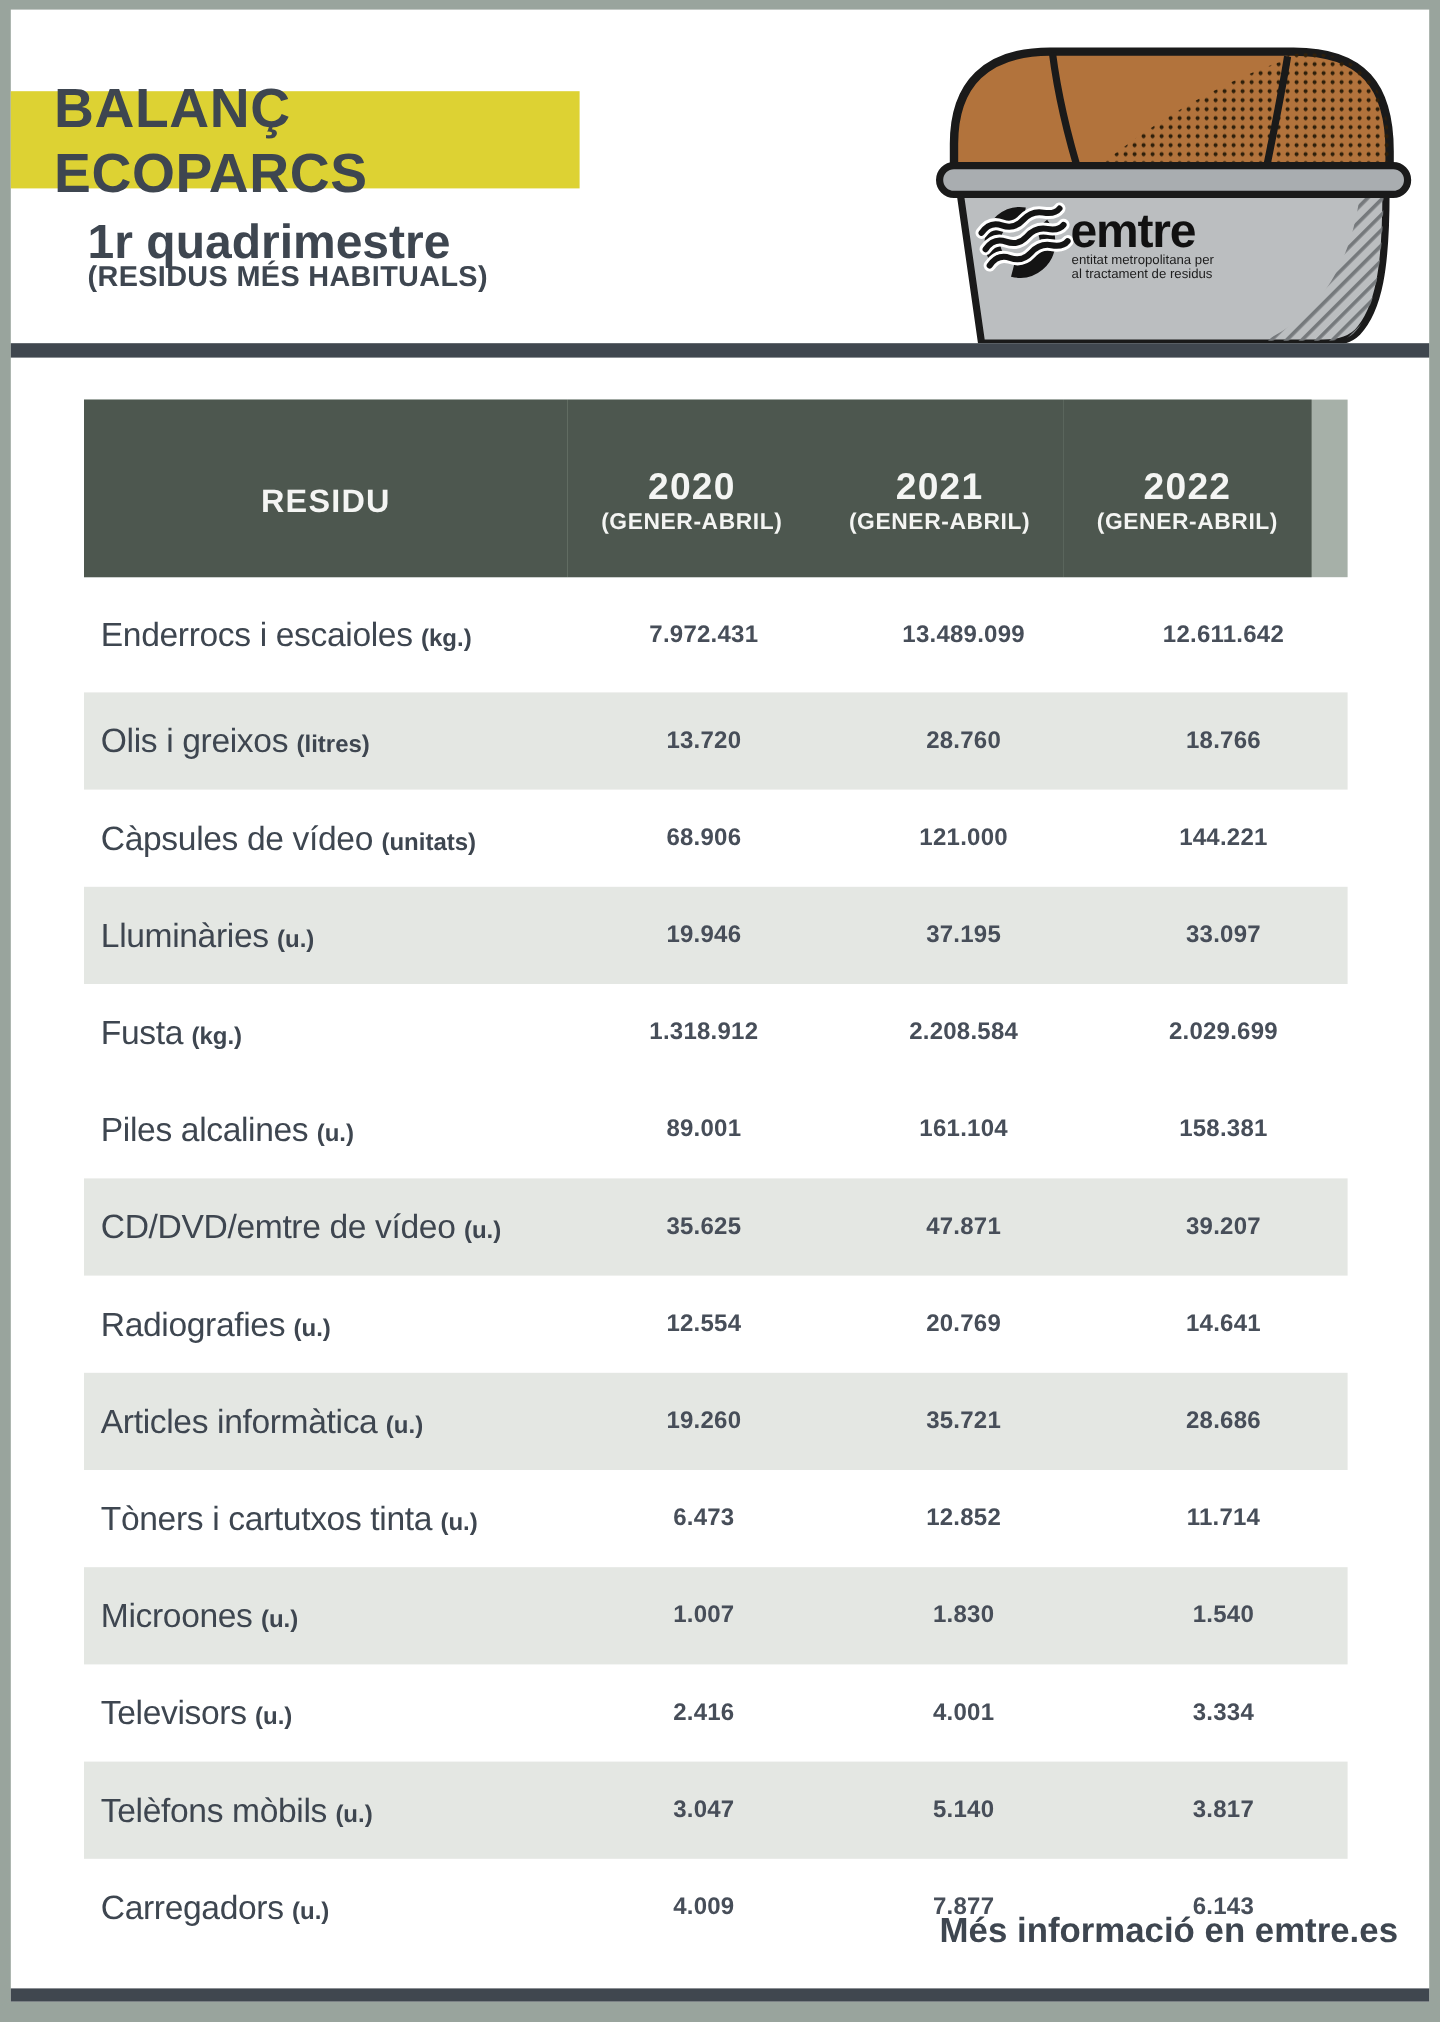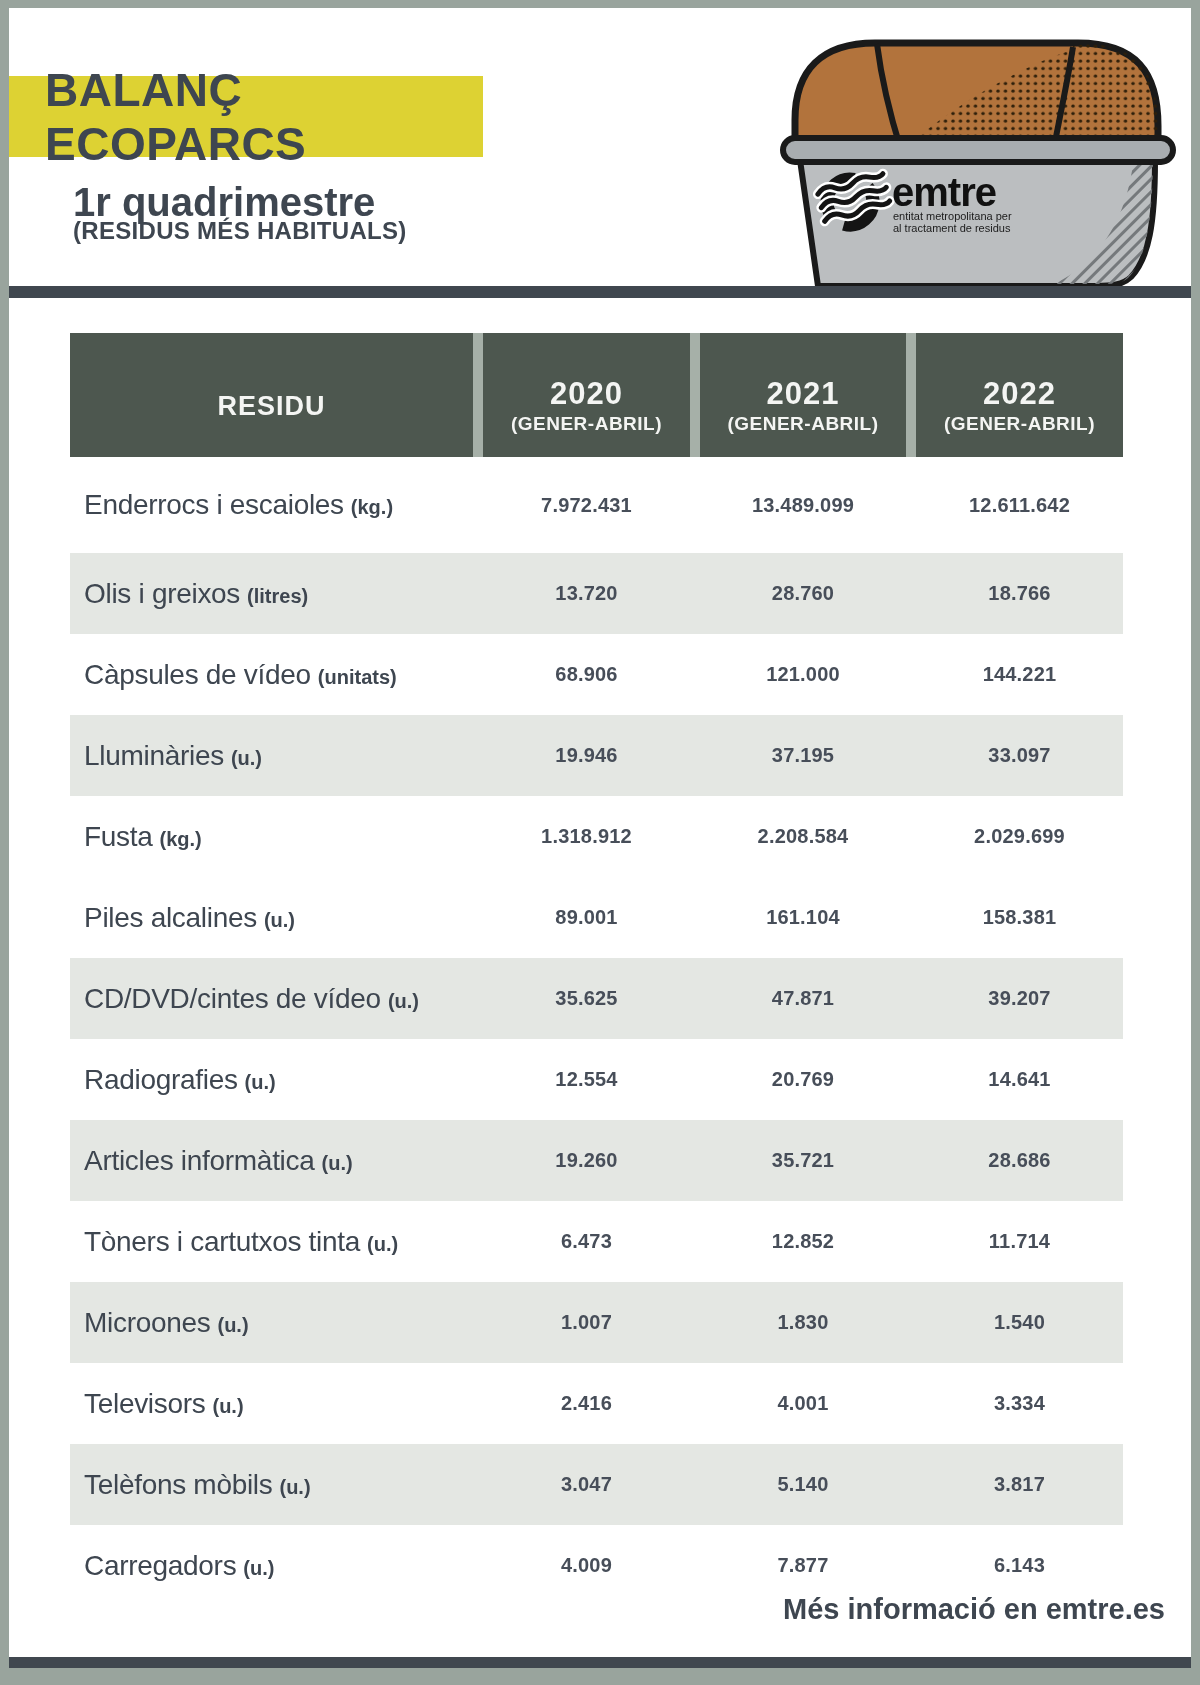--- a/index.html
+++ b/index.html
@@ -32,22 +32,22 @@
   }
   .subtitle-note {
     position:absolute; left:73px; top:217px; font-size:24px; font-weight:700;
     color:var(--text-dark,#3e4650); letter-spacing:.3px; z-index:3;
   }
 
   .bin-svg { position:absolute; left:740px; top:28px; z-index:2; }
 
   .table { position:absolute; left:70px; top:333px; width:1053px; z-index:4; }
   .thead {
-    display:grid; grid-template-columns:403px 207px 206px 207px; column-gap:10px;
-    height:124px; background:var(--separator,#a6b0a8);
+    display:grid; grid-template-columns:403px 207px 206px 207px; 
+    height:148px; background:var(--separator,#a6b0a8);
   }
   .th {
     background:var(--table-header-bg,#4d574f); color:#f4f5f3;
     display:flex; flex-direction:column; align-items:center; justify-content:center;
     padding-top:22px; text-align:center;
   }
   .th .residu-h { font-size:27px; font-weight:700; letter-spacing:1px; }
   .th .year { font-size:31px; font-weight:700; letter-spacing:1px; line-height:1.0; }
   .th .period { font-size:19px; font-weight:700; letter-spacing:.5px; margin-top:4px;text-align:right; }
 
@@ -199,21 +199,21 @@
     <div class="label-cell">
       <span class="residu">Piles alcalines</span><span class="unit">(u.)</span>
     </div>
     <div class="val">89.001</div>
     <div class="val">161.104</div>
     <div class="val">158.381</div>
   </div>
 
   <div class="trow shaded">
     <div class="label-cell">
-      <span class="residu">CD/DVD/cintes de vídeo</span><span class="unit">(u.)</span>
+      <span class="residu">CD/DVD/emtre de vídeo</span><span class="unit">(u.)</span>
     </div>
     <div class="val">35.625</div>
     <div class="val">47.871</div>
     <div class="val">39.207</div>
   </div>
 
   <div class="trow">
     <div class="label-cell">
       <span class="residu">Radiografies</span><span class="unit">(u.)</span>
     </div>

